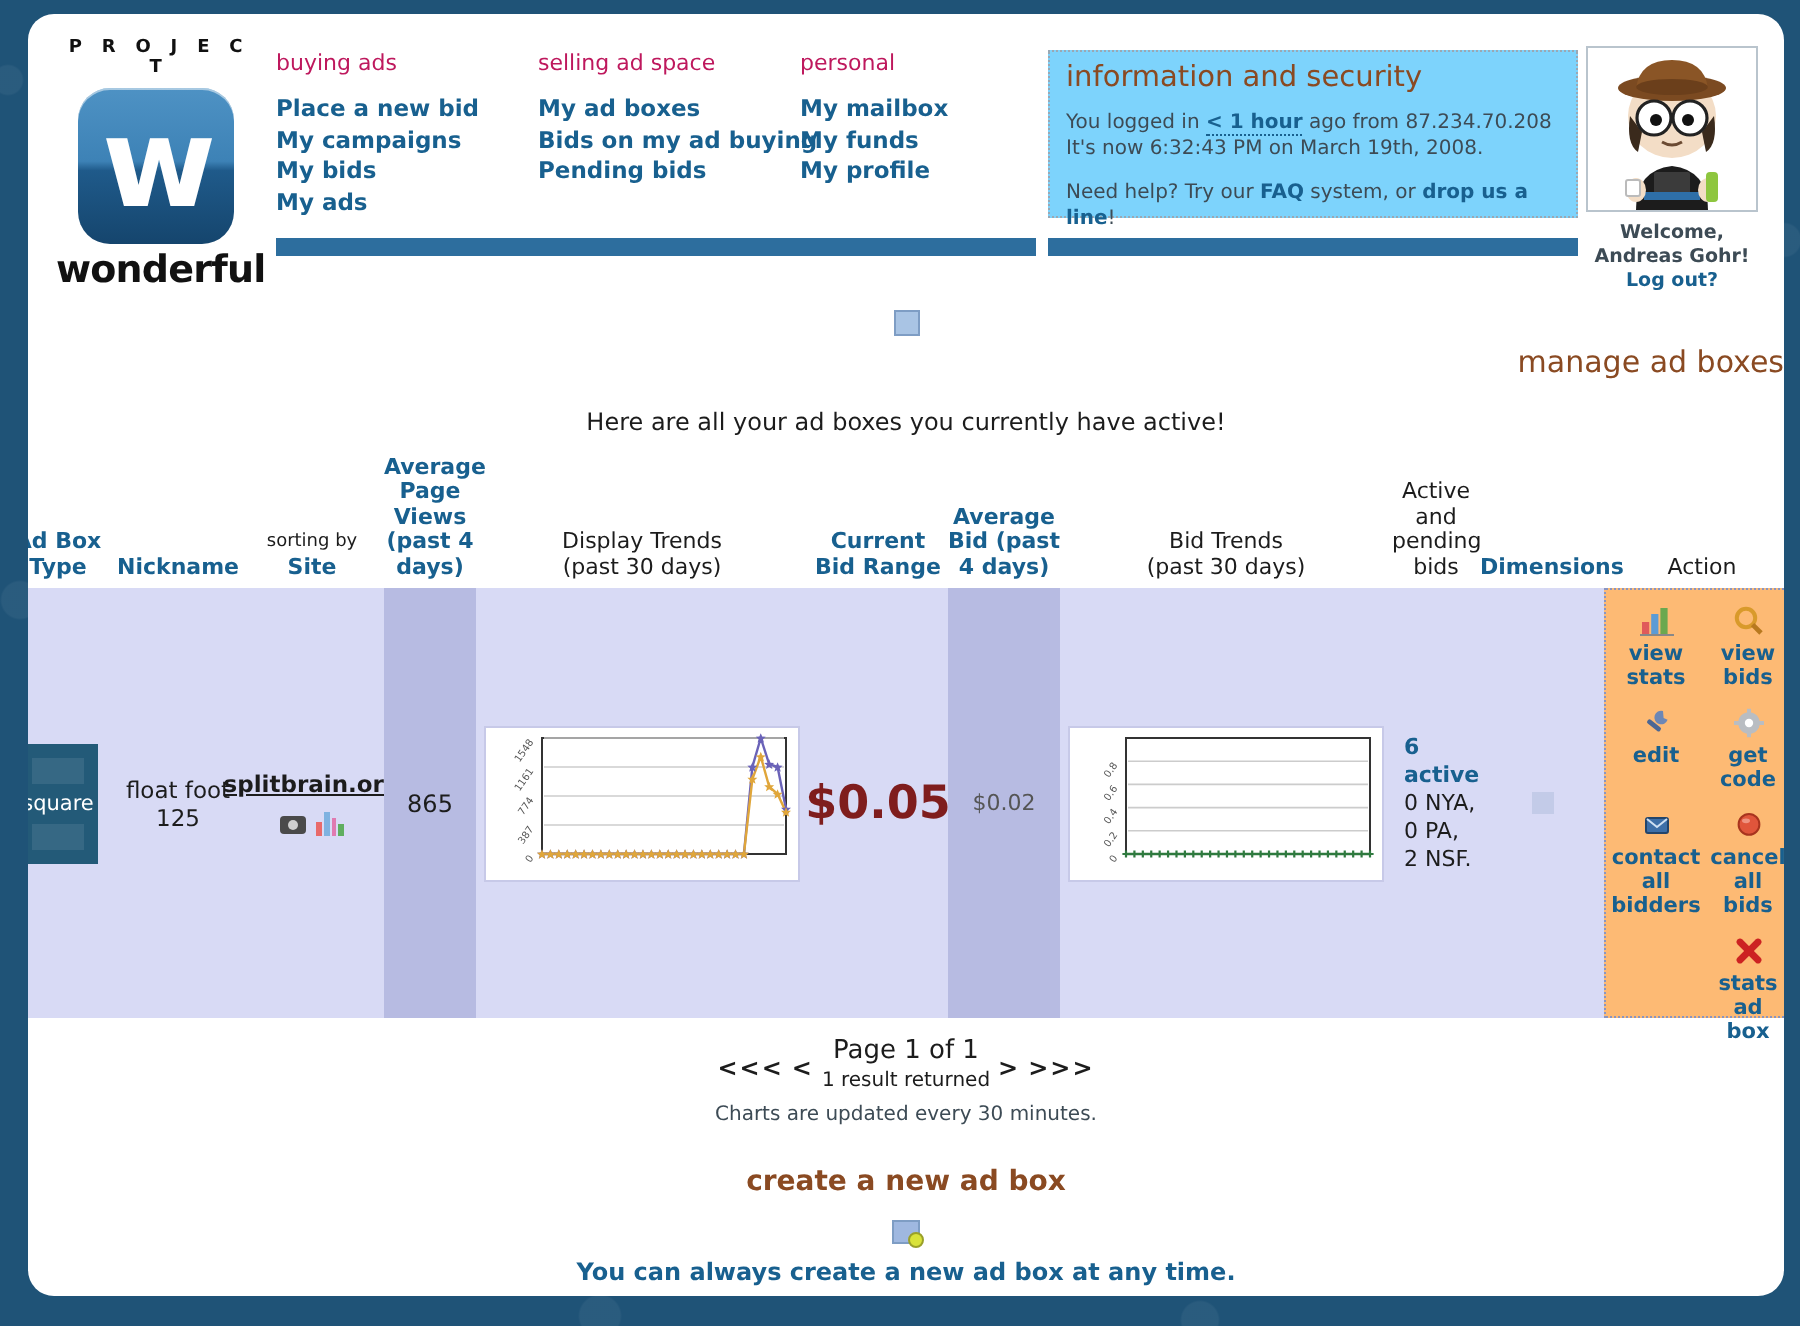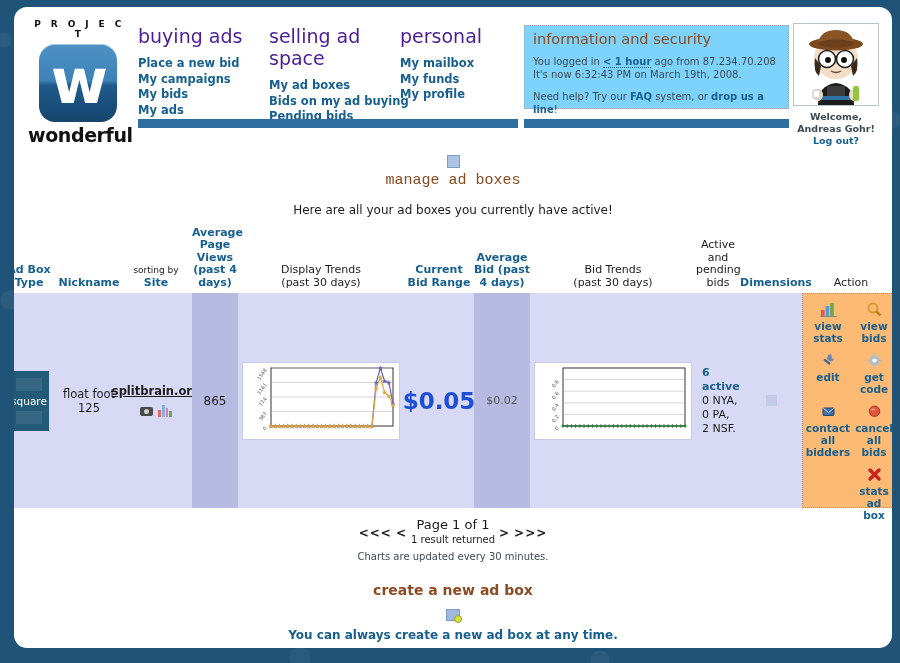--- a/index.html
+++ b/index.html
@@ -67,22 +67,22 @@
   }
 
   .navcols {
     position: absolute; left: 124px; top: 18px;
     display: flex;
   }
   .navcol { width: 131px; }
   .navcol.wide { width: 131px; }
   .navcol h3 {
     margin: 0 0 9px 0;
-    font-size: 19px; font-weight: normal;
-    color: #4c1d95;
+    font-size: 11px; font-weight: normal;
+    color: #be185d;
   }
   .navcol a {
     display: block;
     font-size: 11.5px; font-weight: bold;
     color: #18608f; text-decoration: none;
     line-height: 15.5px;
     white-space: nowrap;
   }
   .navbar-rule {
     position: absolute; left: 124px; top: 112px;
@@ -122,21 +122,21 @@
     border: 1px solid #b9c4cd; background: #fff;
     position: relative; overflow: hidden;
   }
   .welcome {
     font-size: 9.5px; color: #3d4b55; line-height: 12px;
     margin-top: 5px; font-weight: bold;
   }
   .welcome a { color: #18608f; text-decoration: none; }
 
   
-  .title-zone { text-align: center; margin-top: 16px; font-family: Liberation Mono, monospace; }
+  .title-zone { text-align: right; margin-top: 16px; }
   .title-icon {
     width: 13px; height: 13px; margin: 0 auto 4px auto;
     background: #a9c4e4; border: 1px solid #7e9dc4;
   }
   .page-title {
     font-size: 15px; color: #8a4a22; font-weight: normal;
     margin: 0;
   }
   .subtitle {
     font-size: 12px; color: #1c1c1c; margin-top: 14px; text-align: center;
@@ -198,21 +198,21 @@
   .ico-barchart i:nth-child(1){height:7px;background:#e86a6a;}
   .ico-barchart i:nth-child(2){height:12px;background:#7fb2e0;}
   .ico-barchart i:nth-child(3){height:9px;background:#e07ab0;}
   .ico-barchart i:nth-child(4){height:6px;background:#5fae5f;}
   .apv { font-size: 12px; color: #1c1c1c; }
 
   .chartbox {
     width: 158px; height: 78px; background: #fff;
     border: 1px solid #c7c9e8; padding: 2px;
   }
-  .cbr { font-size: 23px; font-weight: bold; color: #1d4ed8; }
+  .cbr { font-size: 23px; font-weight: bold; color: #7f1d1d; }
   .abid { font-size: 11px; color: #555; }
   .apb {
     font-size: 11px; color: #18608f; font-weight: bold;
     line-height: 14px; text-align: left; width: 100%; padding-left: 6px;
   }
   .apb .unit { font-weight: normal; color: #1c1c1c; }
   .dim-sq { width: 11px; height: 11px; background: #c3cbe8; }
 
   
   .act-grid { display: flex; flex-wrap: wrap; width: 92px; }

